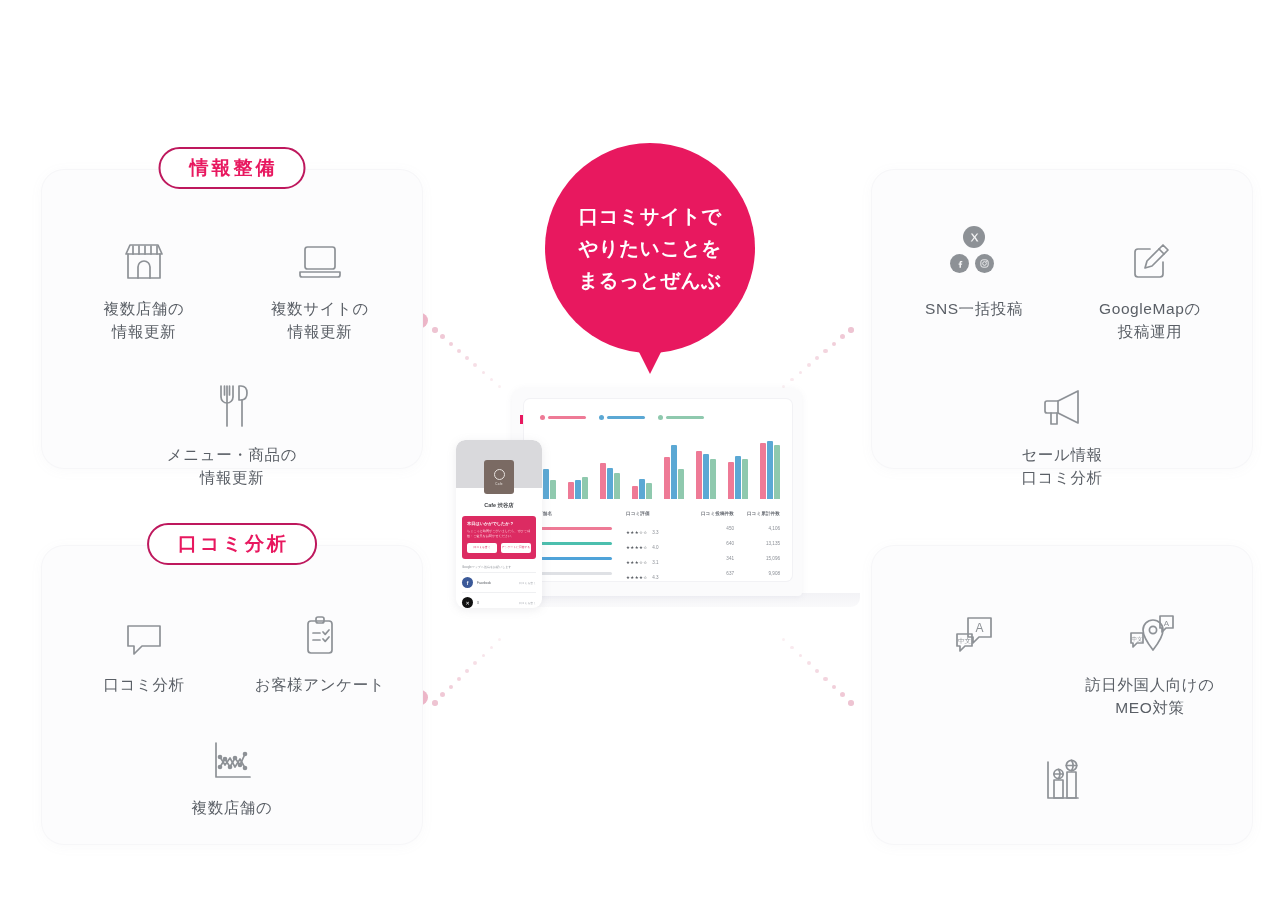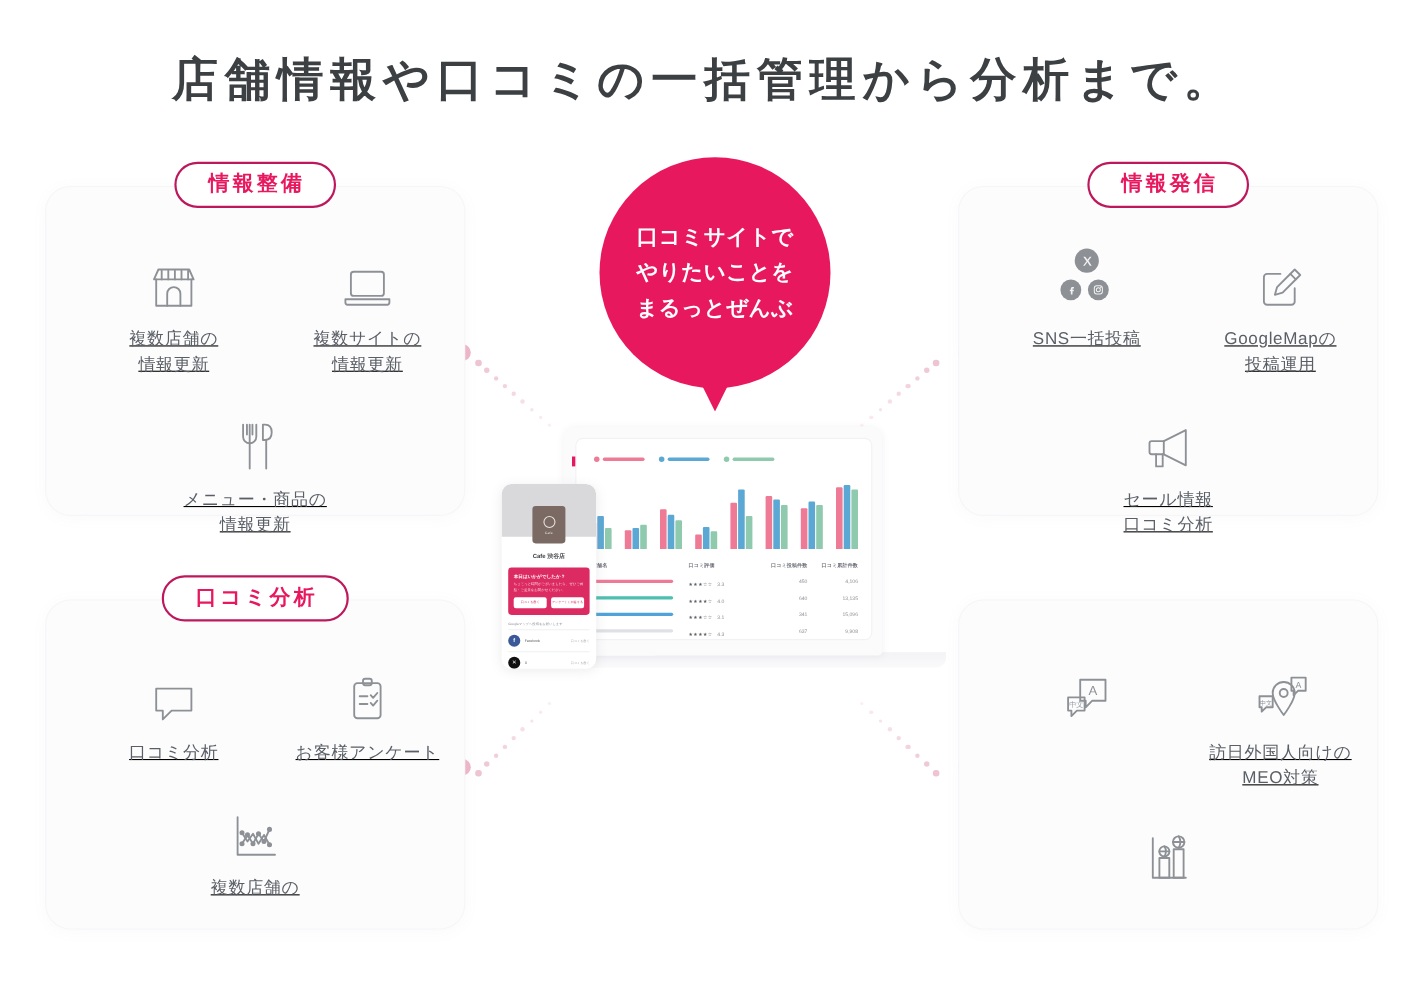--- a/index.html
+++ b/index.html
@@ -44,22 +44,21 @@
     letter-spacing: 3px;
     padding: 9px 26px 10px 29px;
     white-space: nowrap;
     line-height: 1;
   }
 
   
   .feat-grid {
     position: absolute; left: 0; top: 46px; width: 380px;
     display: flex; flex-wrap: wrap;
-    justify-content: flex-end;
-    text-decoration: underline;
+    justify-content: center;
   }
   .feat {
     width: 176px;
     display: flex; flex-direction: column; align-items: center;
     padding-top: 8px;
   }
   .feat.wide { width: 100%; padding-top: 26px; }
   .feat-icon {
     height: 62px; width: 72px;
     display: flex; align-items: flex-end; justify-content: center;
@@ -204,21 +203,20 @@
   .ph-av { width: 11px; height: 11px; border-radius: 50%; display: flex; align-items: center;
            justify-content: center; font-size: 5px; color: #fff; font-weight: 700; }
   .ph-rl { font-size: 3.2px; color: #55595f; flex: 1; }
   .ph-rr { font-size: 2.8px; color: #a9adb3; }
 </style>
 </head>
 <body>
 
 <div id="stage">
 
-  <div class="page-title">店舗情報や口コミの一括管理から分析まで。</div>
 
   <div class="conn" id="c-tl">
       <div class="dot" style="width: 5.5px; height: 5.5px; left: 432px; top: 327px; opacity: 1;"></div>
       <div class="dot" style="width: 5.225px; height: 5.225px; left: 440.25px; top: 334.25px; opacity: 0.91;"></div>
       <div class="dot" style="width: 4.95px; height: 4.95px; left: 448.5px; top: 341.5px; opacity: 0.82;"></div>
       <div class="dot" style="width: 4.675px; height: 4.675px; left: 456.75px; top: 348.75px; opacity: 0.73;"></div>
       <div class="dot" style="width: 4.4px; height: 4.4px; left: 465px; top: 356px; opacity: 0.64;"></div>
       <div class="dot" style="width: 4.125px; height: 4.125px; left: 473.25px; top: 363.25px; opacity: 0.55;"></div>
       <div class="dot" style="width: 3.85px; height: 3.85px; left: 481.5px; top: 370.5px; opacity: 0.46;"></div>
       <div class="dot" style="width: 3.575px; height: 3.575px; left: 489.75px; top: 377.75px; opacity: 0.37;"></div>
@@ -296,21 +294,20 @@
             <path class="ln" d="M35 20v26"></path>
           </svg>
         </div>
         <div class="feat-label">メニュー・商品の
 情報更新</div>
       </div>
     </div>
   </div>
 
   <div class="card tr">
-    <div class="pill">情報発信</div>
     <div class="feat-grid">
       <div class="feat">
         <div class="feat-icon">
           <div class="sns-cluster">
             <div class="sns-badge sns-x">
               <svg width="11" height="11" viewBox="0 0 12 12">
                 <path d="M2 1.6h1.9l2.2 3 2.4-3h1.6L7.1 5.4l3.2 5H8.4L6.1 6.8 3.4 10.4H1.8l3.4-4.3z" fill="#f2f2f3"></path>
               </svg>
             </div>
             <div class="sns-badge sns-fb">

